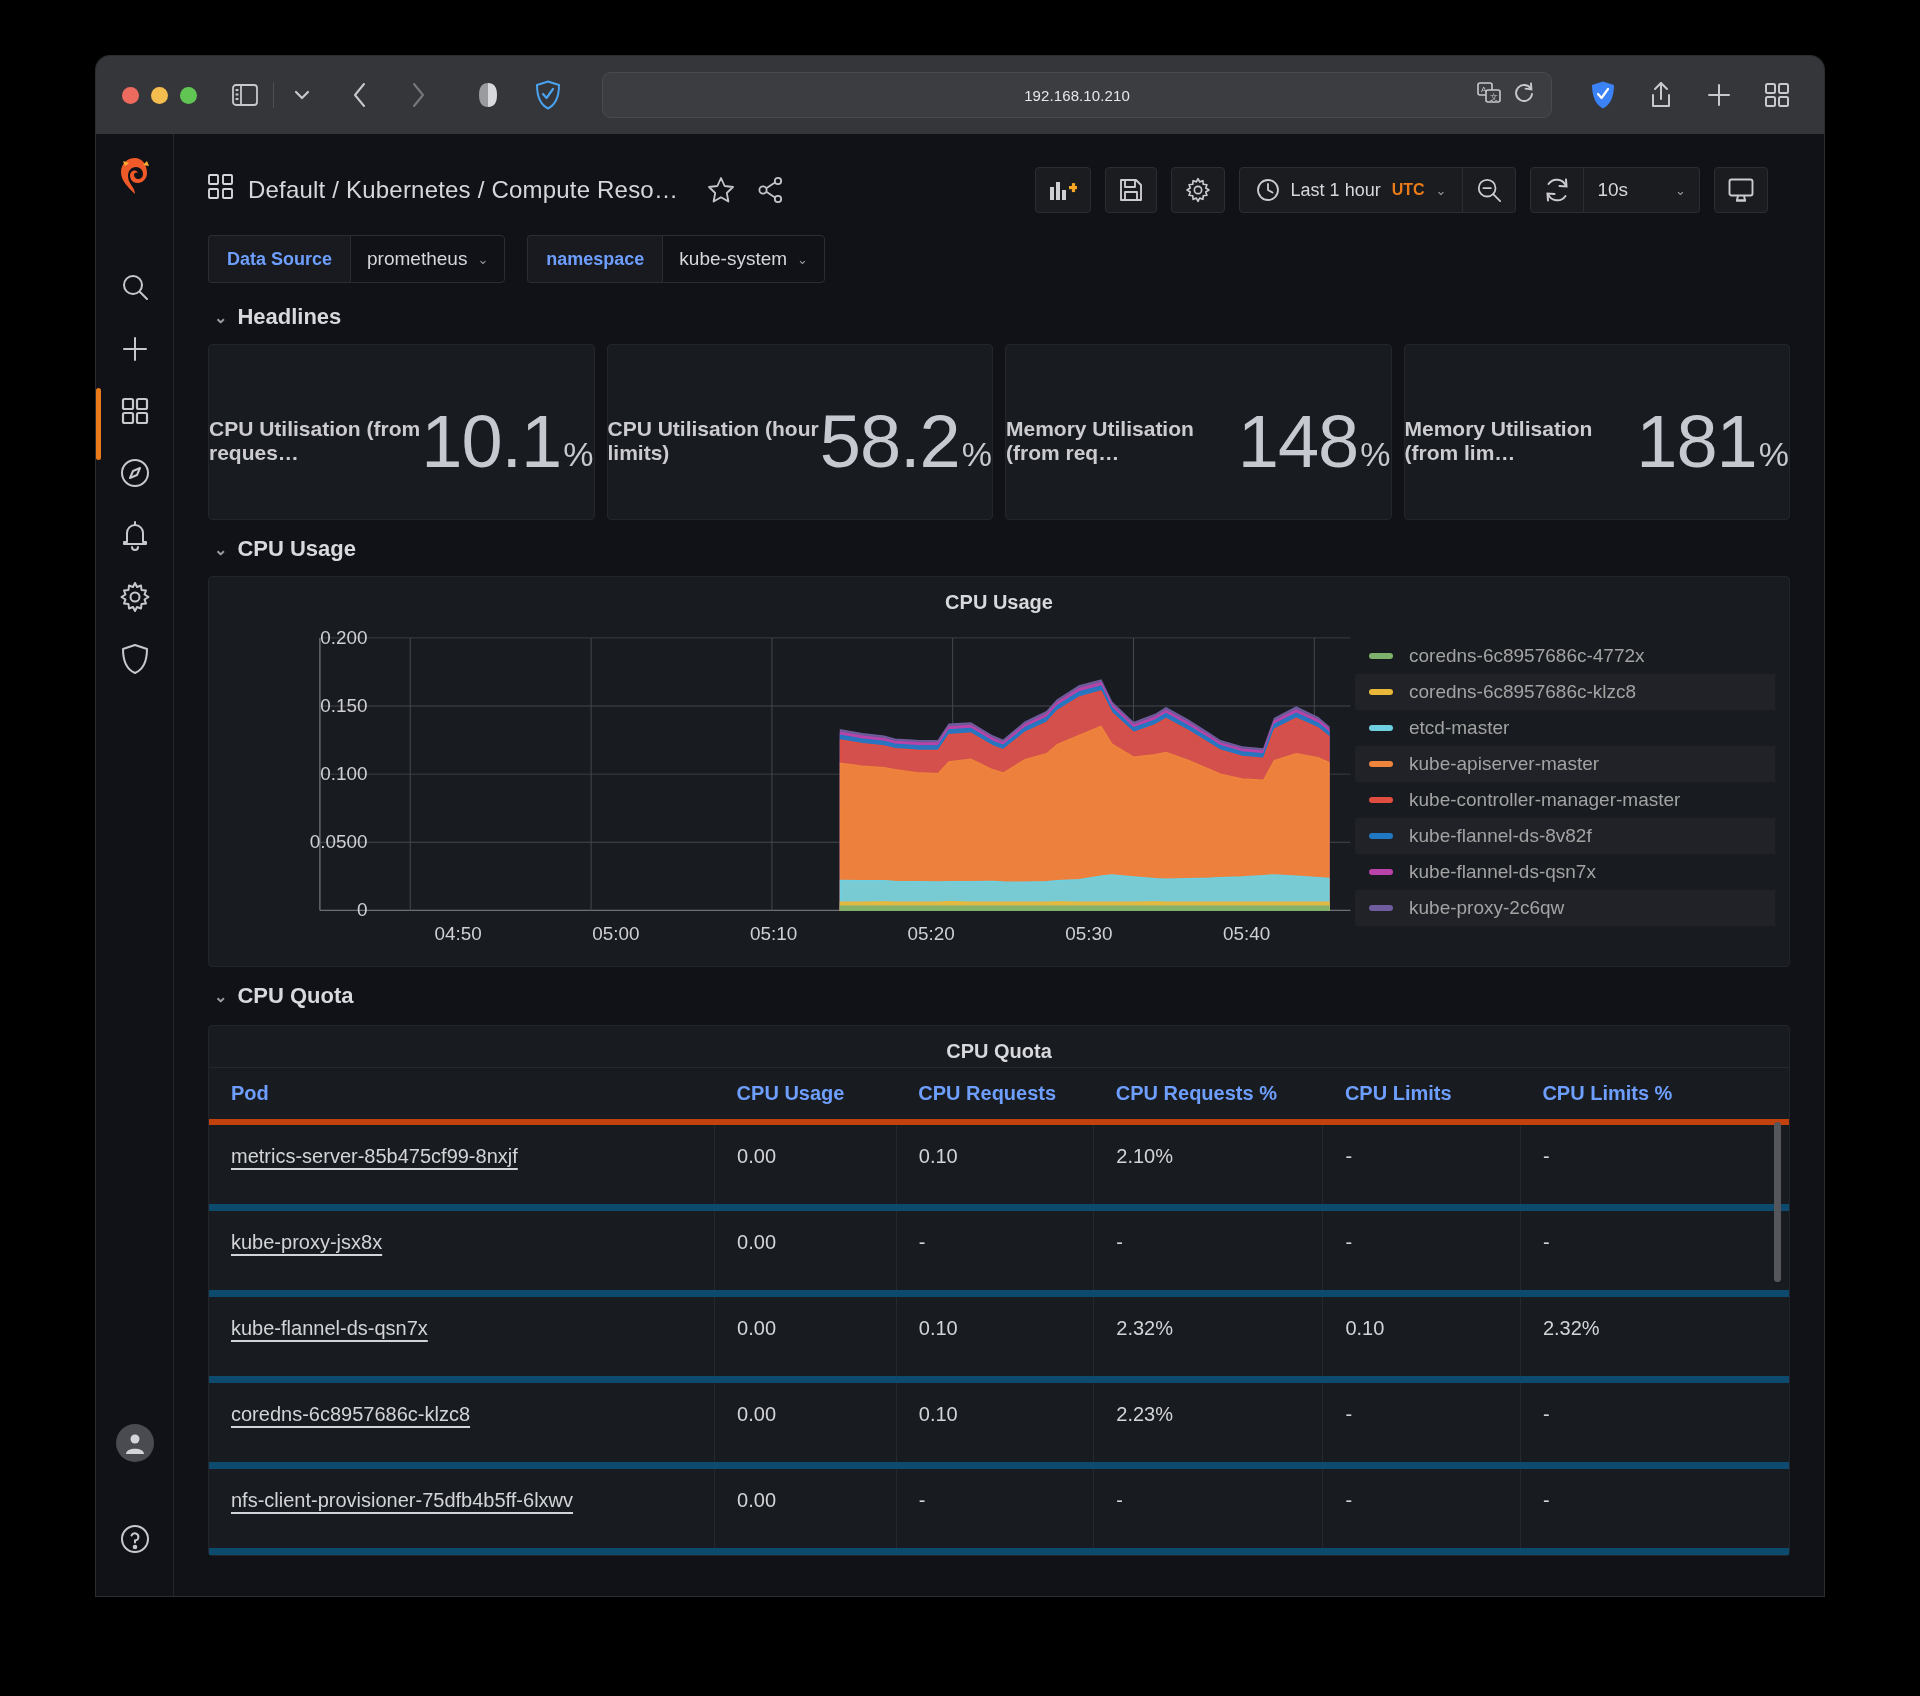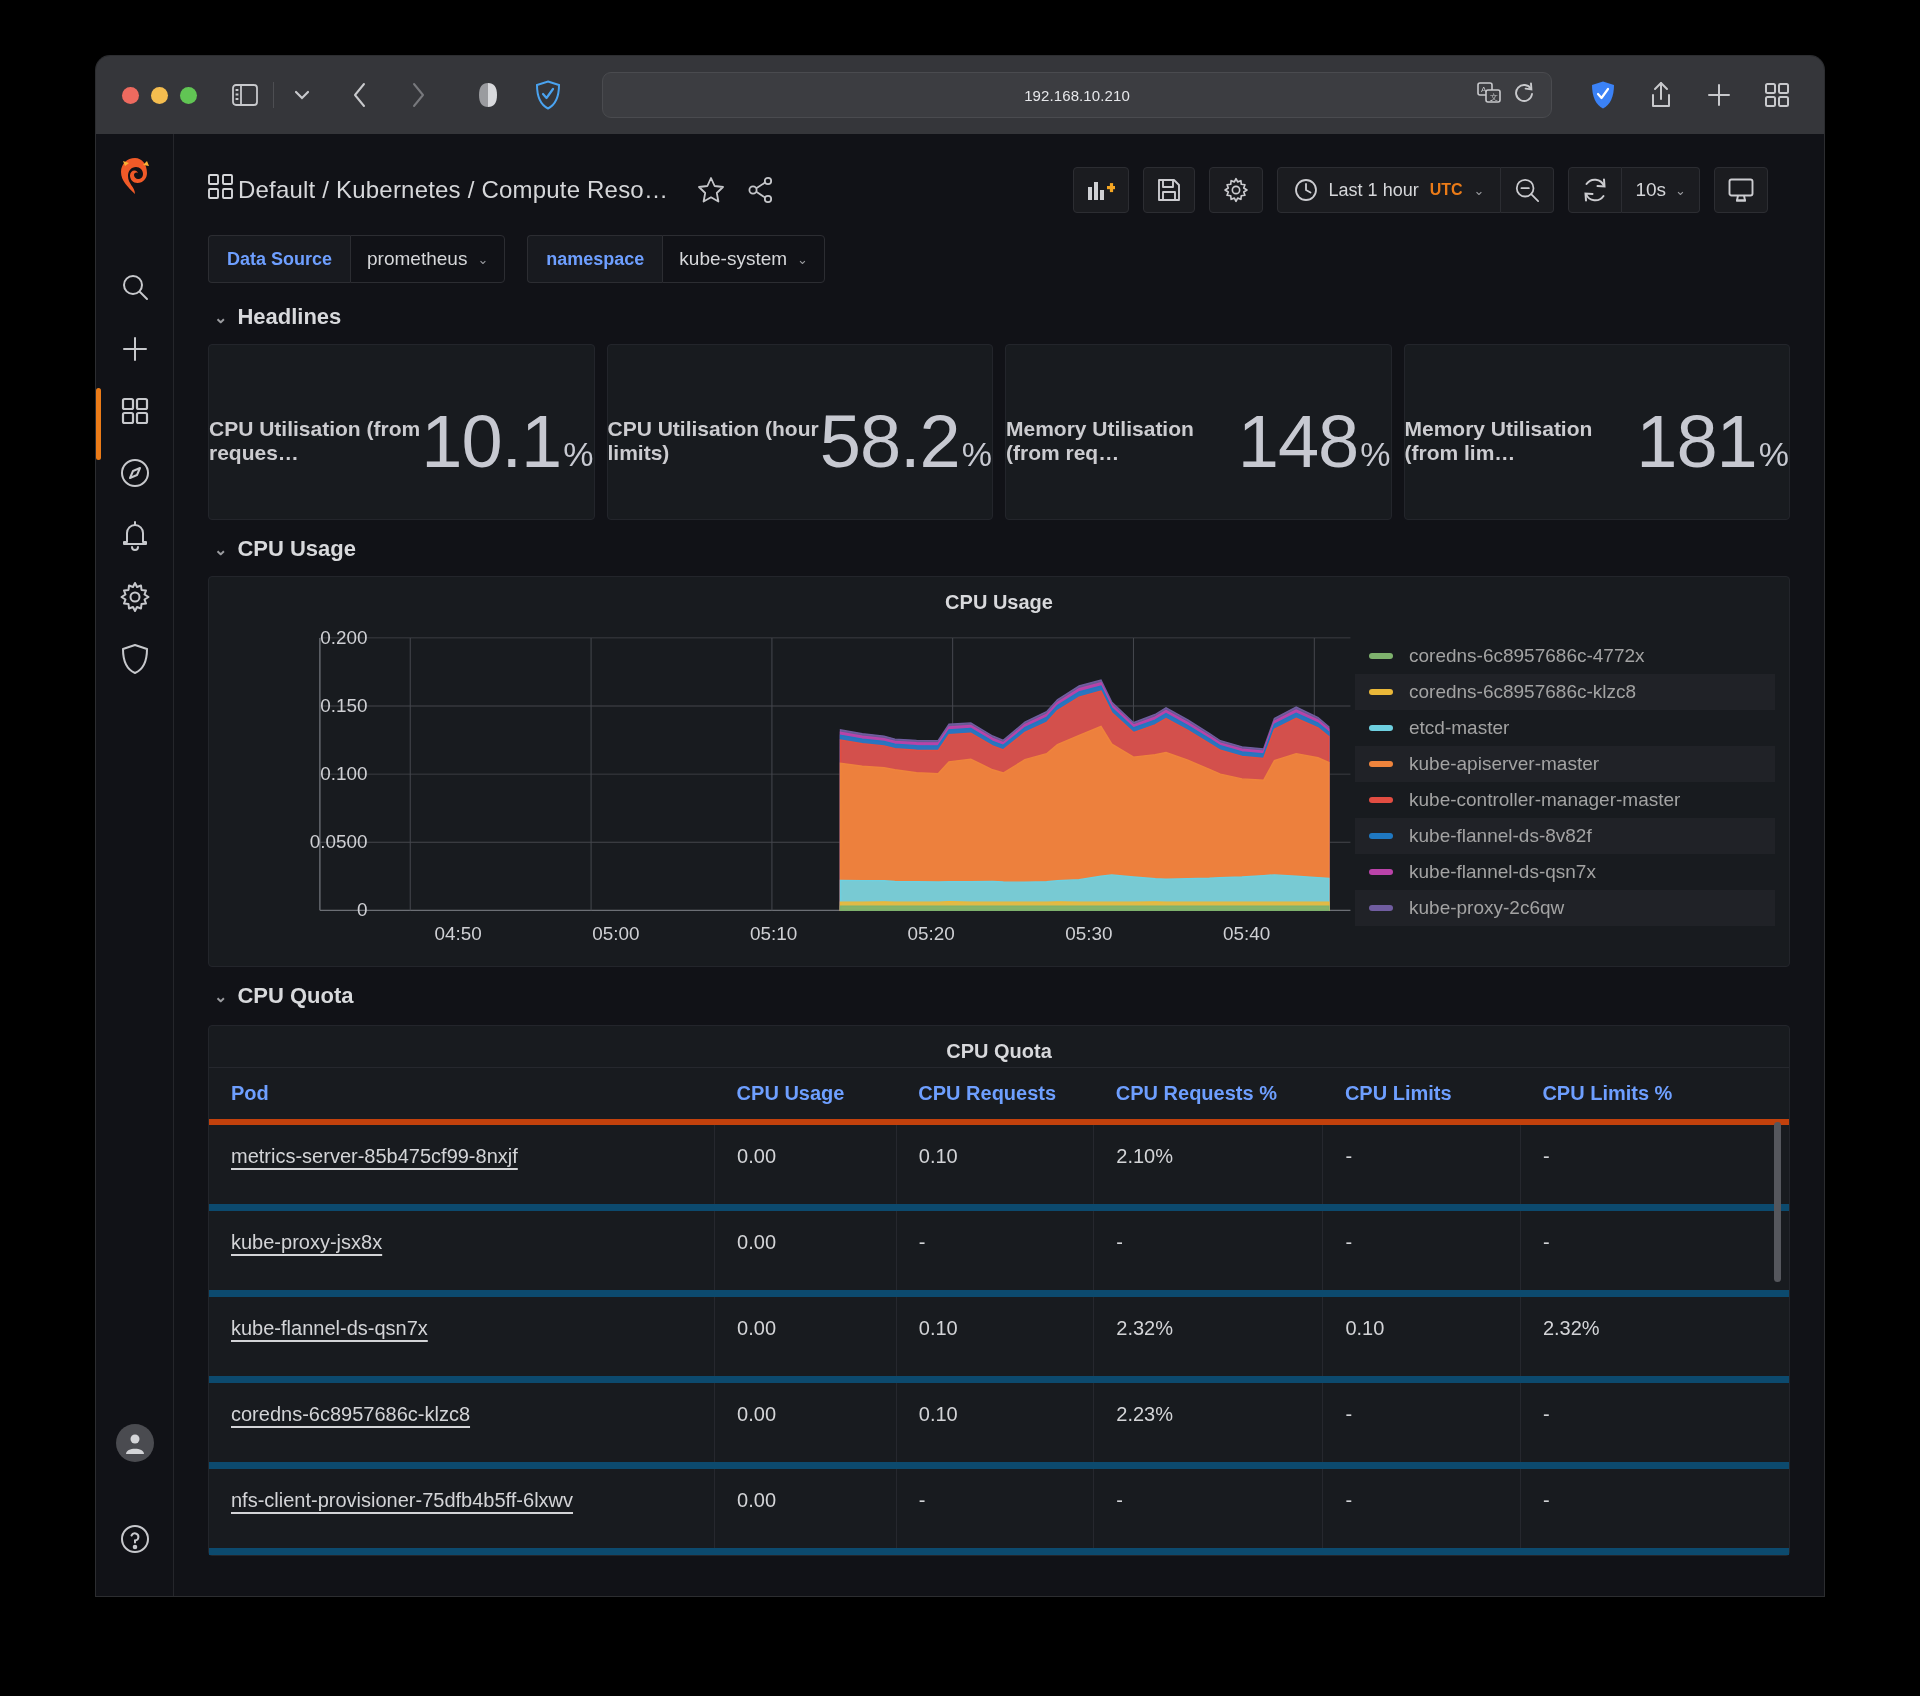--- a/index.html
+++ b/index.html
@@ -119,39 +119,39 @@
 
   
   .gf-header {
     display: flex;
     align-items: center;
     padding: 28px 56px 0 34px;
     height: 84px;
     flex: none;
   }
   .breadcrumb {
-    display: flex; align-items: center; gap: 4px;
+    display: flex; align-items: center; gap: 14px;
     color: #d6d7da; font-size: 24px;
   }
   .bc-title { font-weight: 400; letter-spacing: .2px; }
   .hdr-icon { color: #c4c5c9; width: 34px; height: 34px; display:flex; align-items:center; justify-content:center; }
   .hdr-icons { display: flex; gap: 16px; margin-left: 26px; }
 
   .hdr-tools { margin-left: auto; display: flex; align-items: center; gap: 14px; }
   .tool-btn {
     height: 46px; min-width: 50px;
     background: #1b1c20;
     border: 1px solid #2c2d32;
     border-radius: 4px;
     display: flex; align-items: center; justify-content: center;
     color: #ccccd0;
     padding: 0 13px;
   }
   .tool-group { display: flex; }
-  .tool-group .tool-btn { border-radius: 0; border-left-width: 0; }
+  .tool-group .tool-btn { border-radius: 0; border-left-width: 0; gap: 38px; }
   .tool-group .tool-btn:first-child { border-radius: 4px 0 0 4px; border-left-width: 1px; }
   .tool-group .tool-btn:last-child { border-radius: 0 4px 4px 0; }
   .timepicker {
     height: 46px; background: #1b1c20; border: 1px solid #2c2d32;
     border-radius: 4px 0 0 4px;
     display: flex; align-items: center; gap: 11px;
     padding: 0 16px; color: #d6d7da; font-size: 18px;
   }
   .timepicker .utc { color: #eb7b18; font-weight: bold; font-size: 16px; }
   .chev { font-size: 13px; color: #9b9ca0; }

